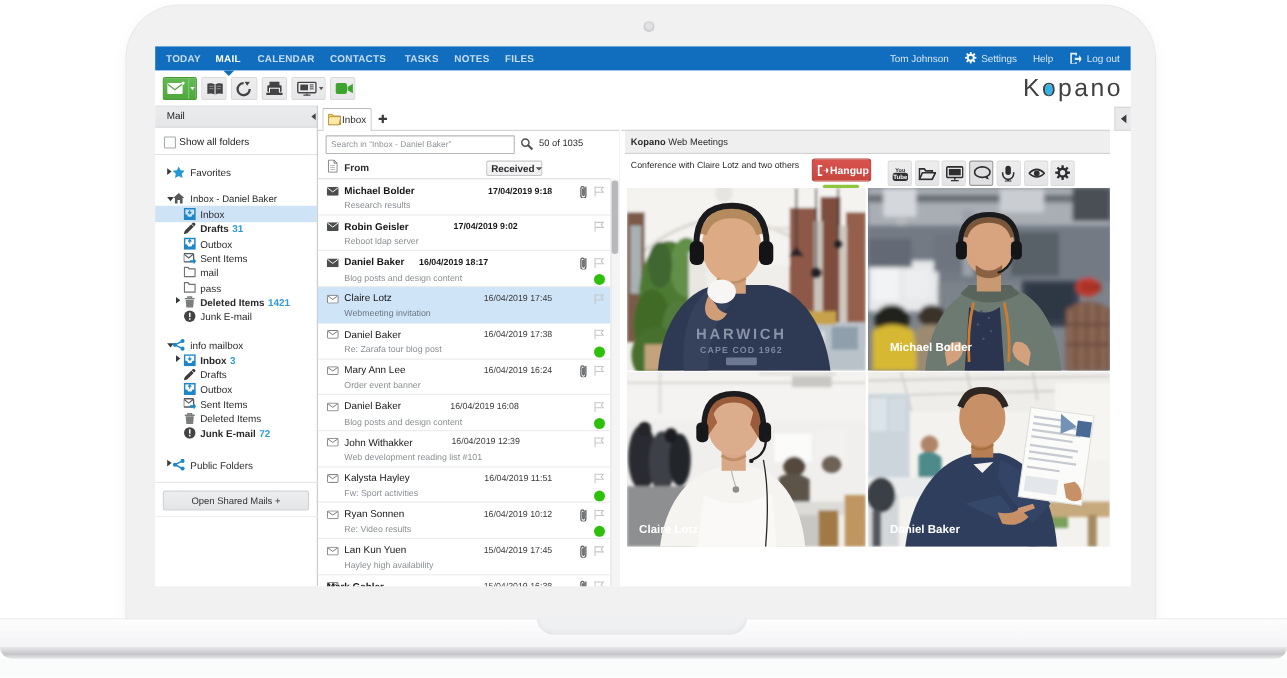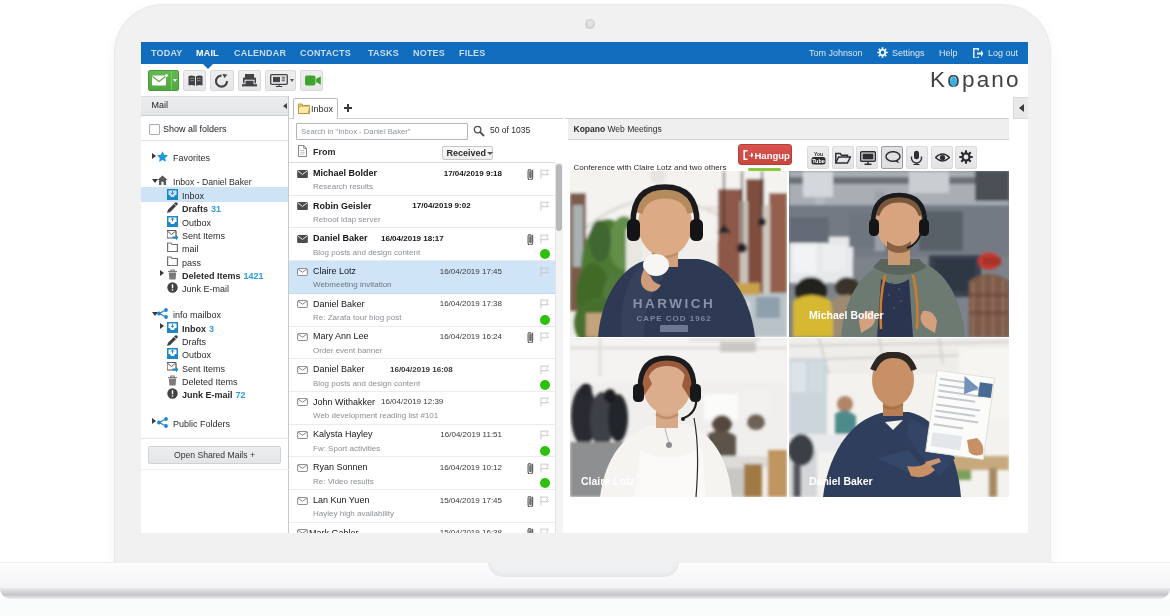--- a/index.html
+++ b/index.html
@@ -308,33 +308,33 @@
       </svg>
 <svg class="abs" style="left:399px;top:290.0px" width="10" height="10" viewBox="0 0 10.5 10.5">
         <path d="M1 .5 V10 M1 1.2 H8.8 L6.9 3.6 L8.8 6 H1" fill="none" stroke="#c6c6c8" stroke-width="1"></path>
       </svg>
 <div class="abs" style="left:148px;top:316.2px;width:266px;height:1px;background:#ebebed"></div>
 <svg class="abs" style="left:156px;top:323.70000000000005px" width="11" height="8" viewBox="0 0 12 9">
         <rect x="0.5" y="0.5" width="11" height="8" rx="1" fill="#fdfdfd" stroke="#77797c" stroke-width="1"></rect>
         <path d="M1 1.2 L6 4.8 L11 1.2" stroke="#77797c" stroke-width="1" fill="none"></path>
       </svg>
 <div class="abs" style="left:172px;top:322.00000000000006px;white-space:nowrap;font-size:9px;font-weight:normal;color:#161618">Daniel Baker</div>
-<div class="abs" style="left:249px;top:322.70000000000005px;width:121px;text-align:left;font-size:8px;font-weight:bold;color:#38393b;white-space:nowrap">16/04/2019 16:08</div>
+<div class="abs" style="left:239px;top:322.70000000000005px;width:121px;text-align:center;font-size:8px;font-weight:normal;color:#38393b;white-space:nowrap">16/04/2019 16:08</div>
 <div class="abs" style="left:172px;top:336.50000000000006px;white-space:nowrap;font-size:8px;color:#8a8f94">Blog posts and design content</div>
 <svg class="abs" style="left:399px;top:322.70000000000005px" width="10" height="10" viewBox="0 0 10.5 10.5">
         <path d="M1 .5 V10 M1 1.2 H8.8 L6.9 3.6 L8.8 6 H1" fill="none" stroke="#c6c6c8" stroke-width="1"></path>
       </svg>
 <div class="abs" style="left:399px;top:338.20000000000005px;width:10px;height:10px;border-radius:50%;background:#2ec10c"></div>
 <div class="abs" style="left:148px;top:348.90000000000003px;width:266px;height:1px;background:#ebebed"></div>
 <svg class="abs" style="left:156px;top:356.40000000000003px" width="11" height="8" viewBox="0 0 12 9">
         <rect x="0.5" y="0.5" width="11" height="8" rx="1" fill="#fdfdfd" stroke="#77797c" stroke-width="1"></rect>
         <path d="M1 1.2 L6 4.8 L11 1.2" stroke="#77797c" stroke-width="1" fill="none"></path>
       </svg>
 <div class="abs" style="left:172px;top:354.70000000000005px;white-space:nowrap;font-size:9px;font-weight:normal;color:#161618">John Withakker</div>
-<div class="abs" style="left:240px;top:355.40000000000003px;width:121px;text-align:left;font-size:8px;font-weight:normal;color:#38393b;white-space:nowrap">16/04/2019 12:39</div>
+<div class="abs" style="left:240px;top:355.40000000000003px;width:121px;text-align:center;font-size:8px;font-weight:normal;color:#38393b;white-space:nowrap">16/04/2019 12:39</div>
 <div class="abs" style="left:172px;top:369.20000000000005px;white-space:nowrap;font-size:8px;color:#8a8f94">Web development reading list #101</div>
 <svg class="abs" style="left:399px;top:355.40000000000003px" width="10" height="10" viewBox="0 0 10.5 10.5">
         <path d="M1 .5 V10 M1 1.2 H8.8 L6.9 3.6 L8.8 6 H1" fill="none" stroke="#c6c6c8" stroke-width="1"></path>
       </svg>
 <div class="abs" style="left:148px;top:381.6px;width:266px;height:1px;background:#ebebed"></div>
 <svg class="abs" style="left:156px;top:389.1px" width="11" height="8" viewBox="0 0 12 9">
         <rect x="0.5" y="0.5" width="11" height="8" rx="1" fill="#fdfdfd" stroke="#77797c" stroke-width="1"></rect>
         <path d="M1 1.2 L6 4.8 L11 1.2" stroke="#77797c" stroke-width="1" fill="none"></path>
       </svg>
 <div class="abs" style="left:172px;top:387.40000000000003px;white-space:nowrap;font-size:9px;font-weight:normal;color:#161618">Kalysta Hayley</div>
@@ -371,36 +371,36 @@
         <path d="M5.2 1.5 V9 a2.1 2.1 0 0 1 -4.2 0 V2.8 a1.4 1.4 0 0 1 2.8 0 V8.4 a.6 .6 0 0 1 -1.2 0 V3" fill="none" stroke="#606264" stroke-width="1.1"></path>
       </svg>
 <svg class="abs" style="left:399px;top:453.5px" width="10" height="10" viewBox="0 0 10.5 10.5">
         <path d="M1 .5 V10 M1 1.2 H8.8 L6.9 3.6 L8.8 6 H1" fill="none" stroke="#c6c6c8" stroke-width="1"></path>
       </svg>
 <div class="abs" style="left:148px;top:479.7px;width:266px;height:1px;background:#ebebed"></div>
 <svg class="abs" style="left:156px;top:487.20000000000005px" width="11" height="8" viewBox="0 0 12 9">
         <rect x="0.5" y="0.5" width="11" height="8" rx="1" fill="#fdfdfd" stroke="#77797c" stroke-width="1"></rect>
         <path d="M1 1.2 L6 4.8 L11 1.2" stroke="#77797c" stroke-width="1" fill="none"></path>
       </svg>
-<div class="abs" style="left:168px;top:485.50000000000006px;white-space:nowrap;font-size:9px;font-weight:normal;color:#161618">Mark Gabler</div>
+<div class="abs" style="left:156px;top:485.50000000000006px;white-space:nowrap;font-size:9px;font-weight:bold;color:#161618">Mark Gabler</div>
 <div class="abs" style="left:240px;top:486.20000000000005px;width:121px;text-align:right;font-size:8px;font-weight:normal;color:#38393b;white-space:nowrap">15/04/2019 16:38</div>
 
 <svg class="abs" style="left:386px;top:485.20000000000005px" width="7" height="12" viewBox="0 0 6.5 11">
         <path d="M5.2 1.5 V9 a2.1 2.1 0 0 1 -4.2 0 V2.8 a1.4 1.4 0 0 1 2.8 0 V8.4 a.6 .6 0 0 1 -1.2 0 V3" fill="none" stroke="#606264" stroke-width="1.1"></path>
       </svg>
 <svg class="abs" style="left:399px;top:486.20000000000005px" width="10" height="10" viewBox="0 0 10.5 10.5">
         <path d="M1 .5 V10 M1 1.2 H8.8 L6.9 3.6 L8.8 6 H1" fill="none" stroke="#c6c6c8" stroke-width="1"></path>
       </svg>
 
 <div class="abs" style="left:414px;top:120.5px;width:8px;height:370.5px;background:#f4f4f5;border-left:1px solid #e4e4e6"></div>
 <div class="abs" style="left:415px;top:122px;width:6px;height:67px;background:#b9b9bc;border-radius:3px"></div>
 <div class="abs" style="left:422px;top:75.5px;width:1px;height:415.5px;background:#c6c9cc"></div>
 <div class="abs" style="left:427px;top:76px;width:441px;height:22px;background:#efeff0;border-top:1px solid #d2d2d4;border-bottom:1px solid #d2d2d4"></div>
 <div class="abs" style="left:432.5px;top:82.3px;white-space:nowrap;font-size:8.5px;color:#2b2b2d"><b>Kopano</b> Web Meetings</div>
-<div class="abs" style="left:432.5px;top:121px;white-space:nowrap;font-size:8px;color:#2b2b2d">Conference with Claire Lotz and two others</div>
+<div class="abs" style="left:432.5px;top:104px;white-space:nowrap;font-size:8px;color:#2b2b2d">Conference with Claire Lotz and two others</div>
 <div class="abs" style="left:597px;top:102px;width:54px;height:20.5px;background:linear-gradient(#d9534f,#c9463f);border:1px solid #b73e38;border-radius:3px"></div>
 <svg class="abs" style="left:601.5px;top:107.5px" width="10" height="10" viewBox="0 0 10 10">
         <path d="M4.5 .8 H1.2 V9.2 H4.5" fill="none" stroke="#fff" stroke-width="1.6"></path>
         <path d="M4 5 h4 v-2.6 l3.4 2.6 -3.4 2.6 V5.4" fill="#fff"></path>
       </svg>
 <div class="abs" style="left:613.5px;top:107.8px;white-space:nowrap;font-size:9.5px;font-weight:bold;color:#fff">Hangup</div>
 <div class="abs" style="left:607px;top:125.5px;width:33px;height:3px;background:#8ec63f;border-radius:1.5px"></div>
 <div class="abs" style="left:665.7px;top:104px;width:22px;height:22.5px;background:linear-gradient(#ededee,#e4e4e6);border:1px solid #dadadc;border-radius:2px"></div>
 <div class="abs" style="left:690.5px;top:104px;width:22px;height:22.5px;background:linear-gradient(#ededee,#e4e4e6);border:1px solid #dadadc;border-radius:2px"></div>
 <div class="abs" style="left:715.3px;top:104px;width:22px;height:22.5px;background:linear-gradient(#ededee,#e4e4e6);border:1px solid #dadadc;border-radius:2px"></div>

